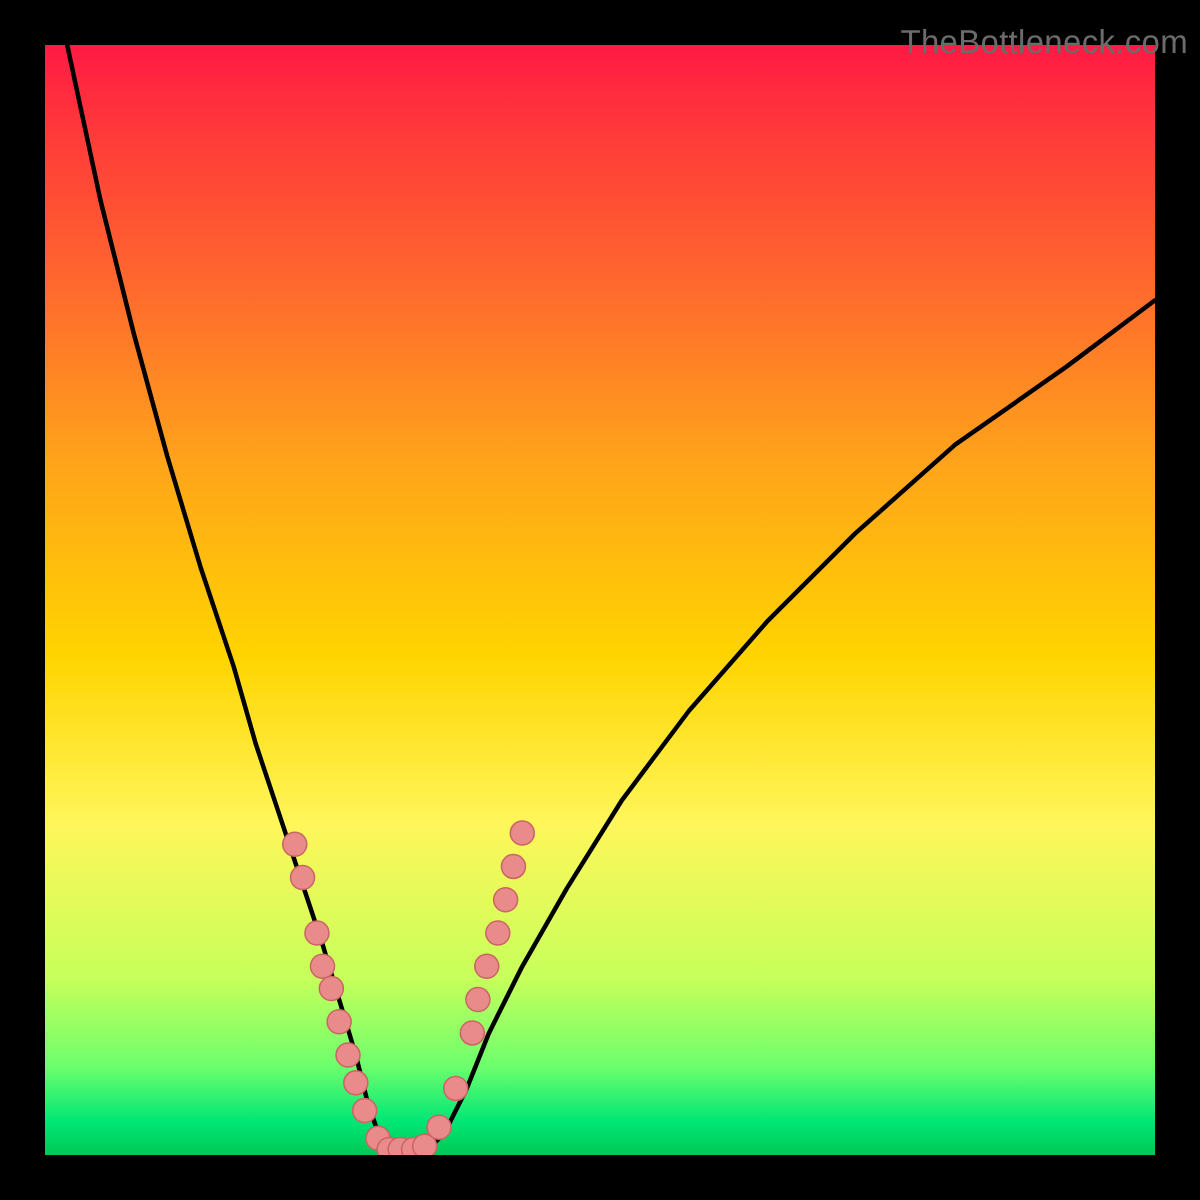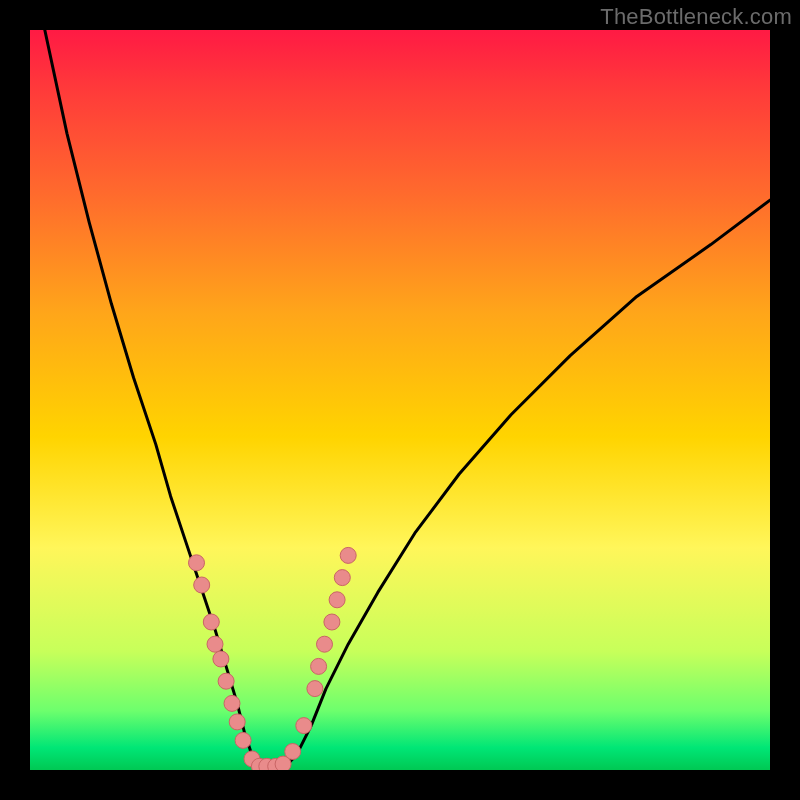--- a/index.html
+++ b/index.html
@@ -31,21 +31,21 @@
       #ffa51a 38%,
       #ffd400 55%,
       #fff65a 70%,
       #c7ff5a 84%,
       #6dff6d 92%,
       #00e676 97%,
       #00c853 100%);
   }
   .watermark {
     position: absolute;
-    top: 4px;
+    top: 15px;
     right: 8px;
     color: #6b6b6b;
     font-size: 22px;
     font-weight: 500;
     letter-spacing: 0.2px;
     z-index: 5;
   }
   svg.curve {
     position: absolute;
     top: 0; left: 0;

